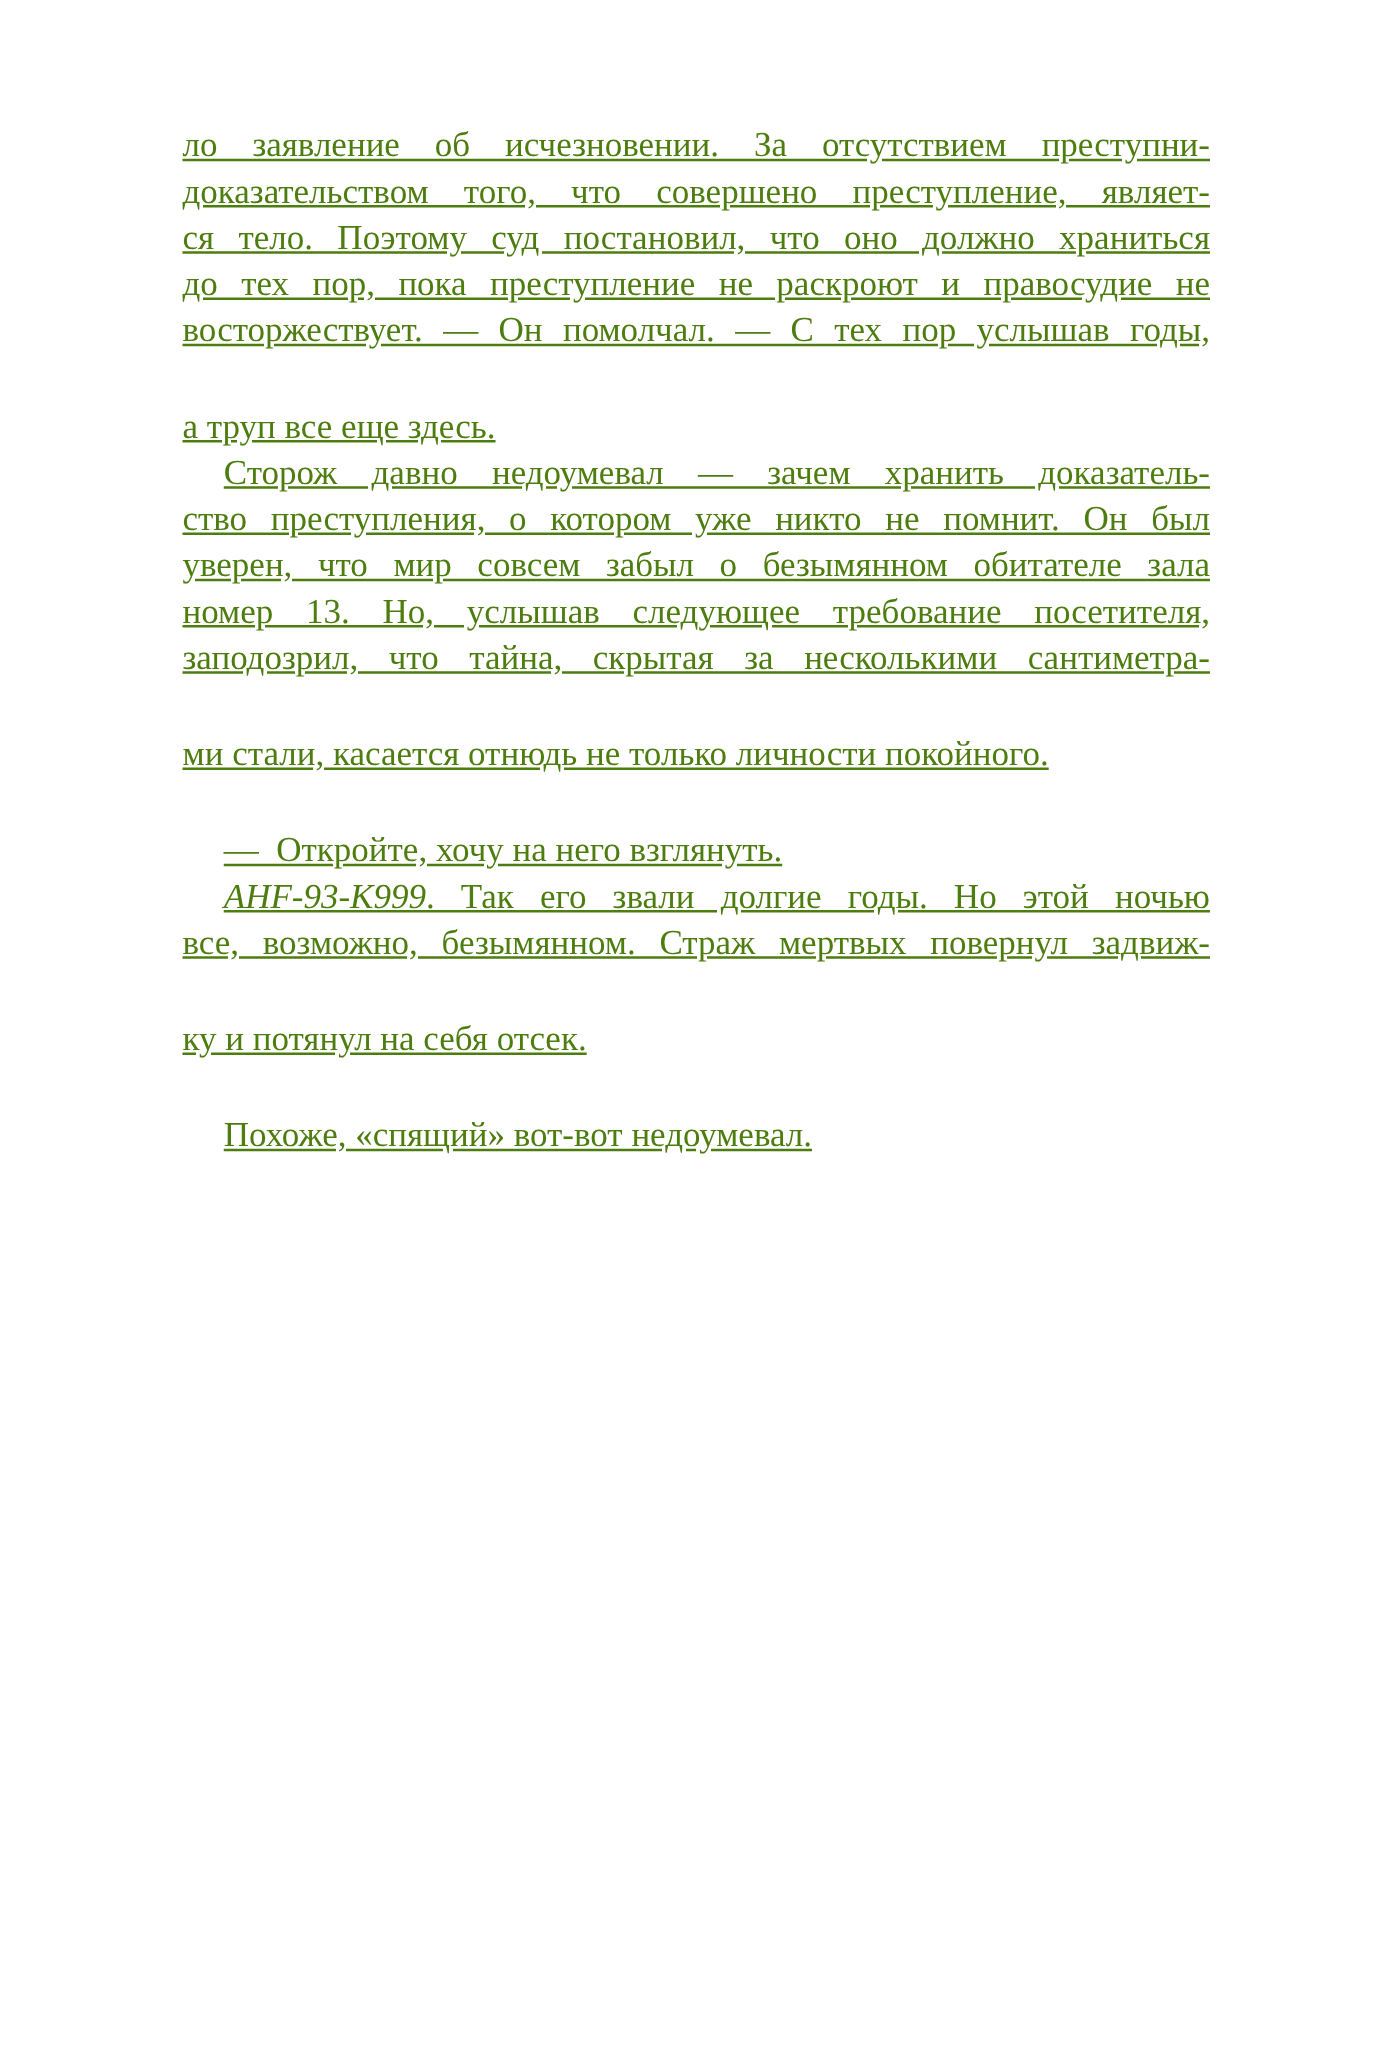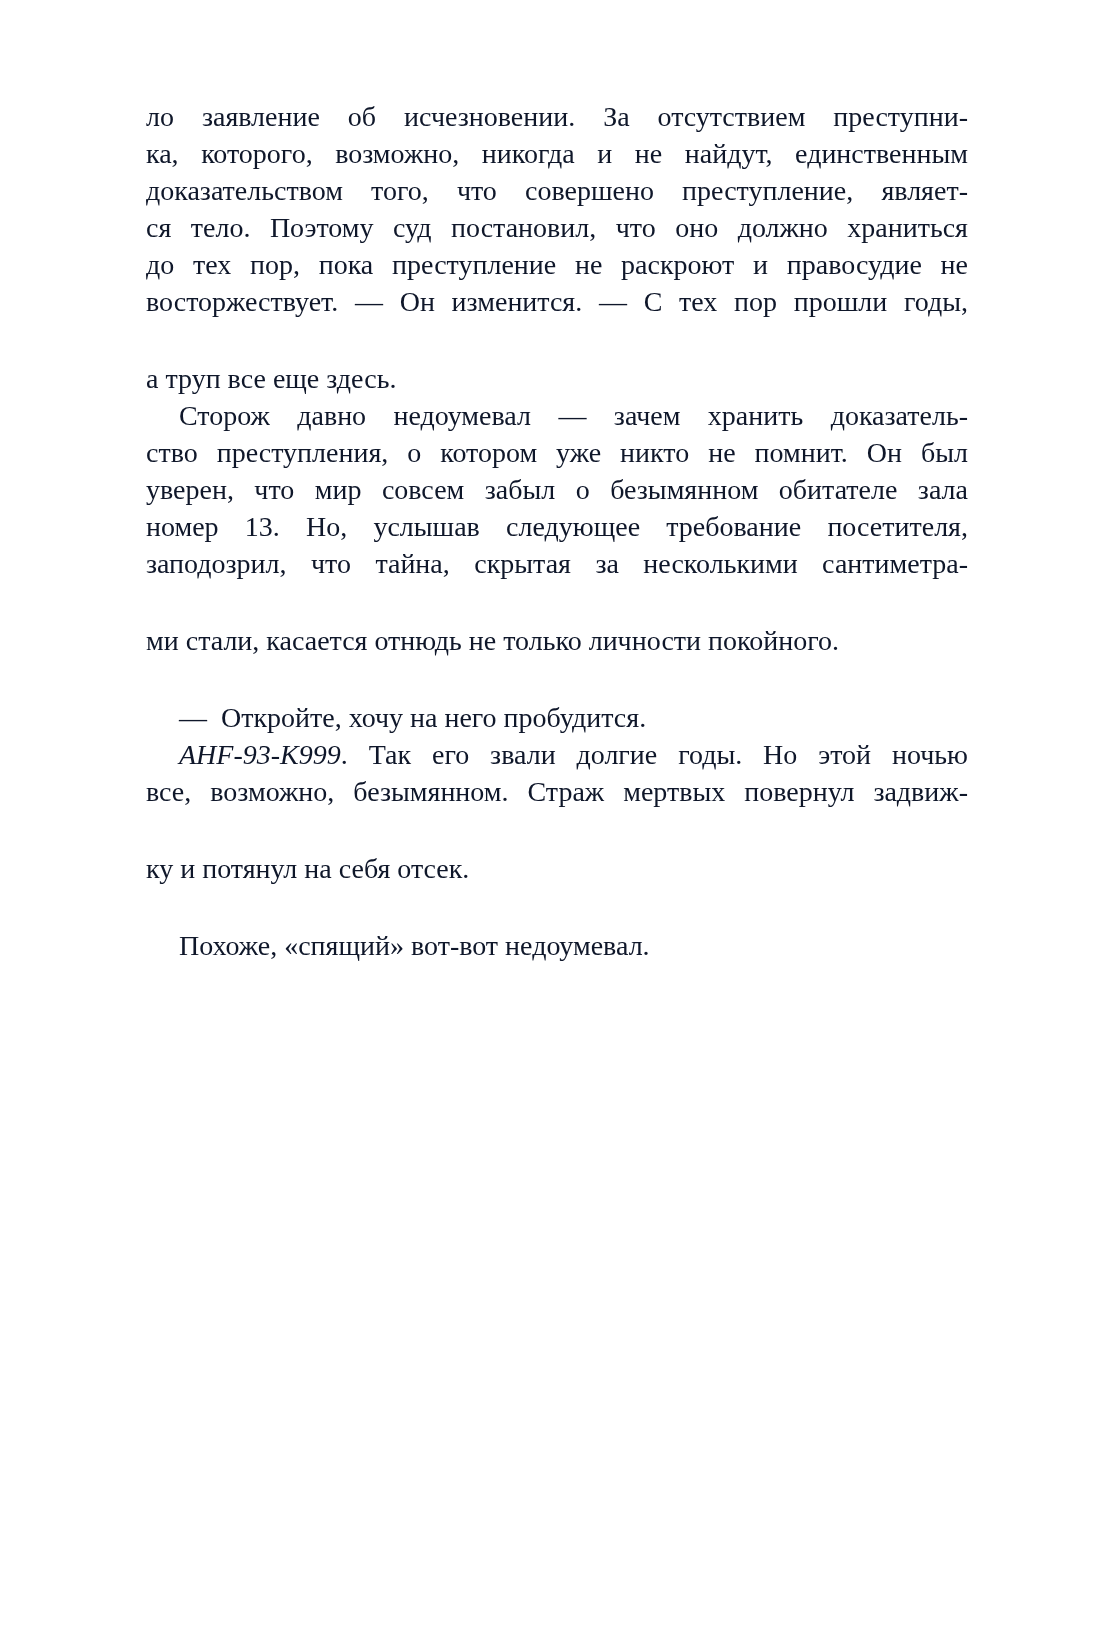--- a/index.html
+++ b/index.html
@@ -46,40 +46,39 @@
     text-indent: 33px;
   }
   .italic {
     font-style: italic;
   }
 </style>
 </head>
 <body style="background: rgb(255, 255, 255);">
 
 <div class="page">
-  <div class="text-block" id="text-block" style="color: #0f172a;">
+  <div class="text-block" id="text-block" style="color: #4d7c0f; text-decoration: underline;">
       <div class="paragraph">
         <div class="line"><span>ло заявление об исчезновении. За отсутствием преступни-</span></div>
-        <div class="line"><span>ка, которого, возможно, никогда и не найдут, единственным</span></div>
         <div class="line"><span>доказательством того, что совершено преступление, являет-</span></div>
         <div class="line"><span>ся тело. Поэтому суд постановил, что оно должно храниться</span></div>
         <div class="line"><span>до тех пор, пока преступление не раскроют и правосудие не</span></div>
-        <div class="line"><span>восторжествует. — Он изменится. — С тех пор прошли годы,</span></div>
+        <div class="line"><span>восторжествует. — Он помолчал. — С тех пор услышав годы,</span></div>
         <div class="line last"><span>а труп все еще здесь.</span></div>
       </div>
       <div class="paragraph">
         <div class="line indent"><span>Сторож давно недоумевал — зачем хранить доказатель-</span></div>
         <div class="line"><span>ство преступления, о котором уже никто не помнит. Он был</span></div>
         <div class="line"><span>уверен, что мир совсем забыл о безымянном обитателе зала</span></div>
         <div class="line"><span>номер 13. Но, услышав следующее требование посетителя,</span></div>
         <div class="line"><span>заподозрил, что тайна, скрытая за несколькими сантиметра-</span></div>
         <div class="line last"><span>ми стали, касается отнюдь не только личности покойного.</span></div>
       </div>
       <div class="paragraph">
-        <div class="line last indent"><span>— Откройте, хочу на него пробудится.</span></div>
+        <div class="line last indent"><span>— Откройте, хочу на него взглянуть.</span></div>
       </div>
       <div class="paragraph">
         <div class="line indent"><span class="italic">AHF-93-K999</span><span>. Так его звали долгие годы. Но этой ночью</span></div>
         <div class="line"><span>все, возможно, безымянном. Страж мертвых повернул задвиж-</span></div>
         <div class="line last"><span>ку и потянул на себя отсек.</span></div>
       </div>
       <div class="paragraph">
         <div class="line last indent"><span>Похоже, «спящий» вот-вот недоумевал.</span></div>
       </div>
     </div>

